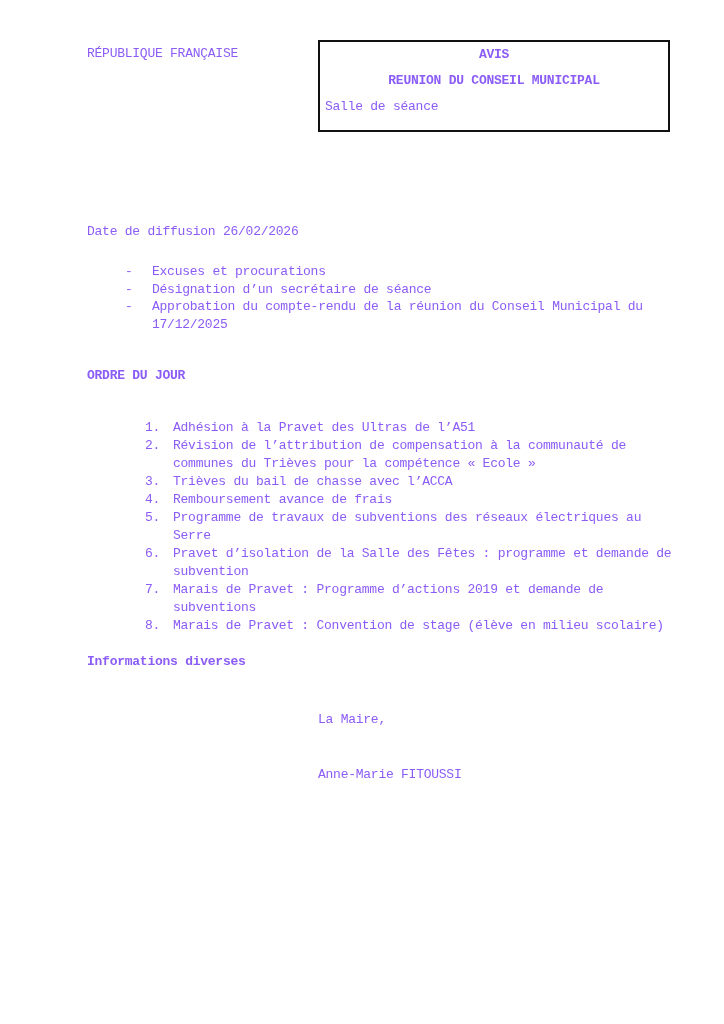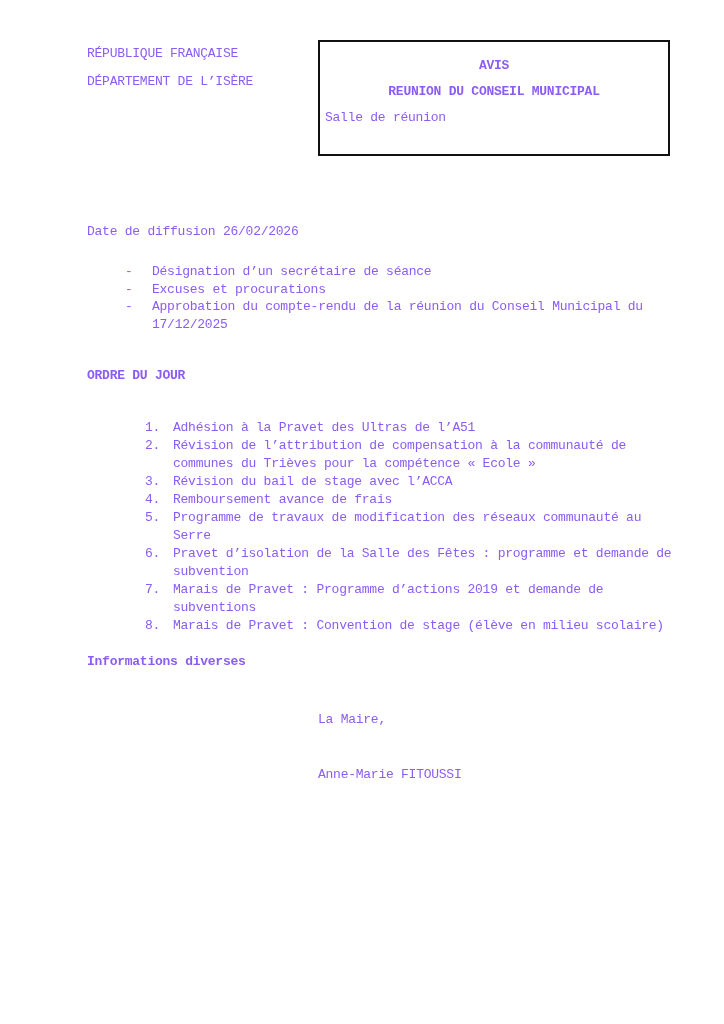--- a/index.html
+++ b/index.html
@@ -30,24 +30,23 @@
     line-height: 28px;
     white-space: nowrap;
   }
 
   
   .notice-box {
     position: absolute;
     left: 318px;
     top: 40px;
     width: 352px;
-    height: 116px;
+    height: 92px;
     border: 2px solid #111111;
     box-sizing: border-box;
-    padding-top: 11px;
   }
   .notice-box .center-bold {
     text-align: center;
     font-weight: bold;
     line-height: 26px;
   }
   .notice-box .location {
     text-align: left;
     padding-left: 5px;
     line-height: 26px;
@@ -126,45 +125,44 @@
     white-space: nowrap;
   }
 </style>
 </head>
 <body>
 
 <div class="page">
 
   <div class="header-left">
     <p>RÉPUBLIQUE FRANÇAISE</p>
-    <p>DÉPARTEMENT DE L’ISÈRE</p>
   </div>
 
   <div class="notice-box">
     <p class="center-bold">AVIS</p>
     <p class="center-bold">REUNION DU CONSEIL MUNICIPAL</p>
-    <p class="location">Salle de réunion</p>
+    <p class="location">Salle de séance</p>
   </div>
 
   <p class="diffusion">Date de diffusion 26/02/2026</p>
 
   <ul class="prelim">
+    <li>Excuses et procurations</li>
     <li>Désignation d’un secrétaire de séance</li>
-    <li>Excuses et procurations</li>
     <li>Approbation du compte-rendu de la réunion du Conseil Municipal du 17/12/2025</li>
   </ul>
 
   <p class="section-heading agenda-heading">ORDRE DU JOUR</p>
 
   <ol class="agenda">
     <li>Adhésion à la Pravet des Ultras de l’A51</li>
     <li>Révision de l’attribution de compensation à la communauté de communes du Trièves pour la compétence « Ecole »</li>
-    <li>Révision du bail de stage avec l’ACCA</li>
+    <li>Trièves du bail de chasse avec l’ACCA</li>
     <li>Remboursement avance de frais</li>
-    <li>Programme de travaux de modification des réseaux communauté au Serre</li>
+    <li>Programme de travaux de subventions des réseaux électriques au Serre</li>
     <li>Pravet d’isolation de la Salle des Fêtes : programme et demande de subvention</li>
     <li>Marais de Pravet : Programme d’actions 2019 et demande de subventions</li>
     <li>Marais de Pravet : Convention de stage (élève en milieu scolaire)</li>
   </ol>
 
   <p class="section-heading info-heading">Informations diverses</p>
 
   <p class="sig-title">La Maire,</p>
   <p class="sig-name">Anne-Marie FITOUSSI</p>
 

